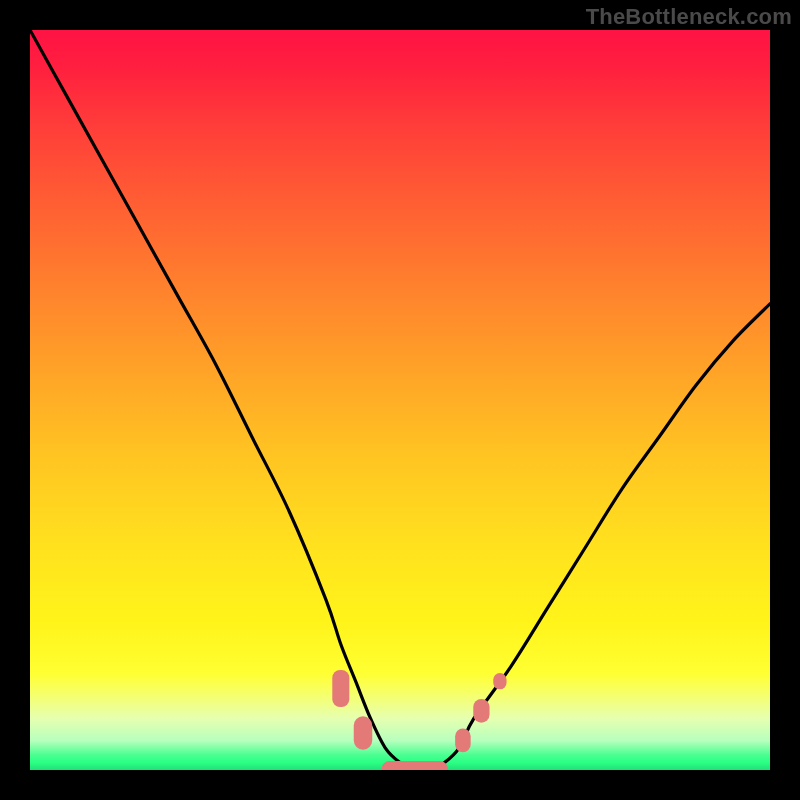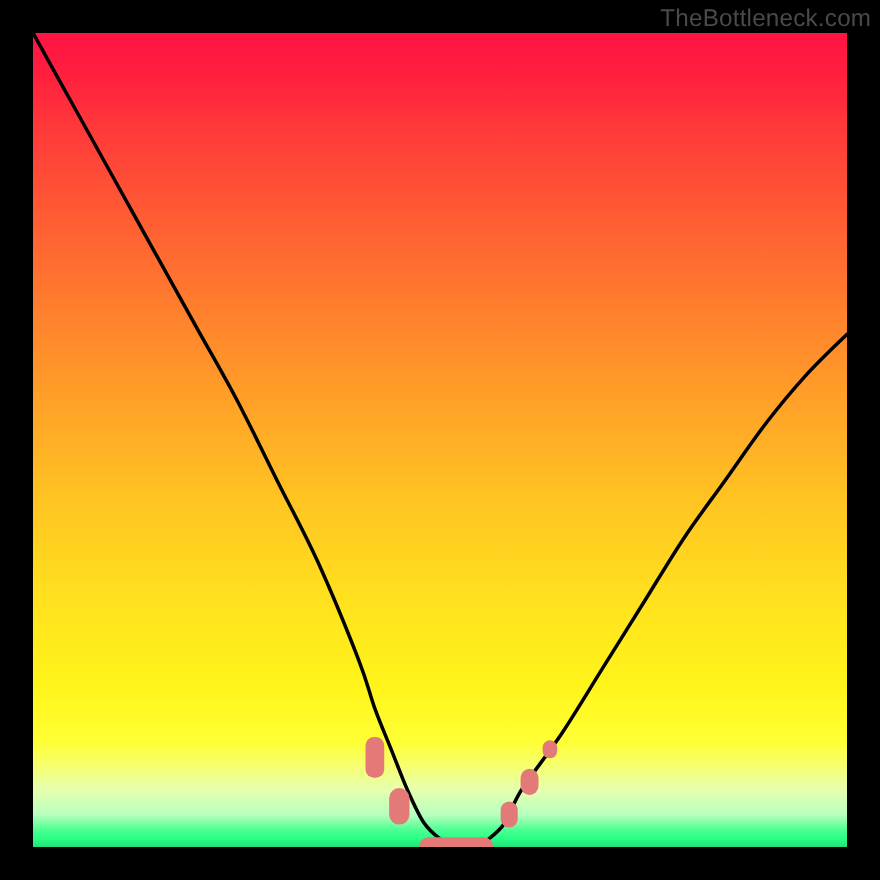--- a/index.html
+++ b/index.html
@@ -44,21 +44,21 @@
       #2aff84 99%,
       #22e07a 100%
     );
   }
   .watermark {
     position: absolute;
     top: 4px;
     right: 8px;
     color: #4a4a4a;
     font-size: 22px;
-    font-weight: 400;
+    font-weight: 700;
     letter-spacing: 0.2px;
   }
   svg.curve {
     position: absolute;
     left: 0;
     top: 0;
     width: 740px;
     height: 740px;
   }
 </style>

